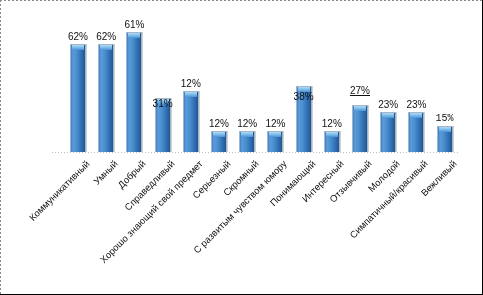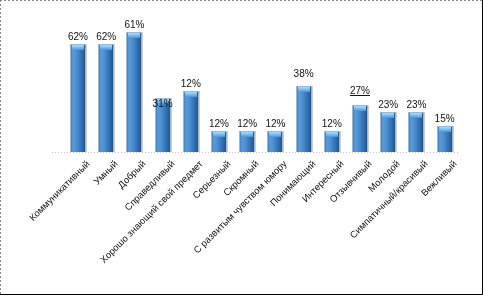--- a/index.html
+++ b/index.html
@@ -153,41 +153,41 @@
         <div class="bar-group" style="left: 239.2px;">
           <div class="bar" title="Скромный: 12%" style="height: 20.88px;"></div>
           <div class="bar-value" style="bottom: 22.88px;">12%</div>
         </div>
         <div class="bar-group" style="left: 267.4px;">
           <div class="bar" title="С развитым чувством юмору: 12%" style="height: 20.88px;"></div>
           <div class="bar-value" style="bottom: 22.88px;">12%</div>
         </div>
         <div class="bar-group" style="left: 295.6px;">
           <div class="bar" title="Понимающий: 38%" style="height: 66.12px;"></div>
-          <div class="bar-value" style="bottom: 73px;">38%</div>
+          <div class="bar-value" style="bottom: 50px;">38%</div>
         </div>
         <div class="bar-group" style="left: 323.8px;">
           <div class="bar" title="Интересный: 12%" style="height: 20.88px;"></div>
           <div class="bar-value" style="bottom: 22.88px;">12%</div>
         </div>
         <div class="bar-group" style="left: 352px;">
           <div class="bar" title="Отзывчивый: 27%" style="height: 46.98px;"></div>
           <div class="bar-value" style="bottom: 56px; text-decoration: underline;">27%</div>
         </div>
         <div class="bar-group" style="left: 380.2px;">
           <div class="bar" title="Молодой: 23%" style="height: 40.02px;"></div>
           <div class="bar-value" style="bottom: 42.02px;">23%</div>
         </div>
         <div class="bar-group" style="left: 408.4px;">
           <div class="bar" title="Симпатичный/красивый: 23%" style="height: 40.02px;"></div>
           <div class="bar-value" style="bottom: 42.02px;">23%</div>
         </div>
         <div class="bar-group" style="left: 436.6px;">
           <div class="bar" title="Вежливый: 15%" style="height: 26.1px;"></div>
-          <div class="bar-value" style="bottom: 28.1px;">15%</div>
+          <div class="bar-value" style="bottom: 28.1px; font-family: Liberation Mono, monospace;">15%</div>
         </div>
       </div>
     <div id="labels-layer">
         <div class="cat-label" style="left: 84px; top: 158px; transform-origin: right top; white-space: nowrap; transform: translateX(-100%) rotate(-45deg);">Коммуникативный</div>
         <div class="cat-label" style="left: 112.2px; top: 158px; transform-origin: right top; white-space: nowrap; transform: translateX(-100%) rotate(-45deg);">Умный</div>
         <div class="cat-label" style="left: 140.4px; top: 158px; transform-origin: right top; white-space: nowrap; transform: translateX(-100%) rotate(-45deg);">Добрый</div>
         <div class="cat-label" style="left: 168.6px; top: 158px; transform-origin: right top; white-space: nowrap; transform: translateX(-100%) rotate(-45deg);">Справедливый</div>
         <div class="cat-label" style="left: 196.8px; top: 158px; transform-origin: right top; white-space: nowrap; transform: translateX(-100%) rotate(-45deg);">Хорошо знающий свой предмет</div>
         <div class="cat-label" style="left: 225px; top: 158px; transform-origin: right top; white-space: nowrap; transform: translateX(-100%) rotate(-45deg);">Серьезный</div>
         <div class="cat-label" style="left: 253.2px; top: 158px; transform-origin: right top; white-space: nowrap; transform: translateX(-100%) rotate(-45deg);">Скромный</div>

